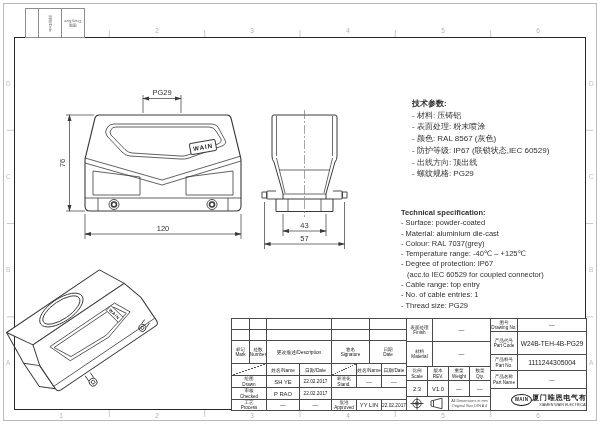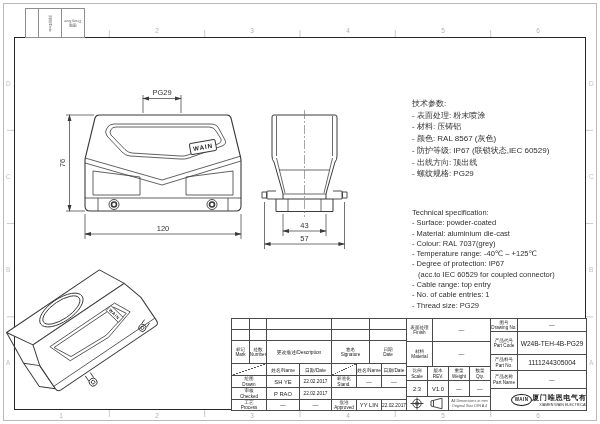--- a/index.html
+++ b/index.html
@@ -4,21 +4,21 @@
 <style>
   html,body{margin:0;padding:0;background:#e8e8e8;}
   .page{position:relative;width:600px;height:424px;background:#ffffff;overflow:hidden;
         font-family:"Liberation Sans","DejaVu Sans",sans-serif;color:#222;}
   .outer-border{position:absolute;left:3px;top:3px;right:3px;bottom:3px;border:1px solid #b9b9b9;}
   .frame{position:absolute;left:14px;top:37px;width:572px;height:373px;border:1.5px solid #262626;box-sizing:border-box;}
   .gridnum{position:absolute;font-size:6.5px;color:#b2b2b2;transform:translateX(-50%);}
   .gridrow{position:absolute;font-size:6.5px;color:#c0c0c0;}
   svg.canvas{position:absolute;left:0;top:0;z-index:1;}
   .specs{position:absolute;z-index:2;color:#303030;}
-  .specs .t{font-weight:normal;}
+  .specs .t{font-weight:bold;}
   .cn .t,.cn .l{font-size:8px;line-height:11.7px;white-space:nowrap;}
   .en .t,.en .l{font-size:7.5px;line-height:10.3px;white-space:nowrap;}
   .en .indent{padding-left:6px;}
   .cell{position:absolute;border:1px solid #4a4a4a;box-sizing:border-box;display:flex;flex-direction:column;
         align-items:center;justify-content:center;text-align:center;overflow:hidden;background:#fff;z-index:2;}
   .cell .lbl{font-size:4.6px;line-height:5.1px;color:#222;}
   .cell .lbl span{display:block;white-space:nowrap;}
   .cell .one{font-size:4.8px;white-space:nowrap;}
   .cell .val{font-size:5.8px;white-space:nowrap;}
   .cell .vsm{font-size:4.8px;white-space:nowrap;}
@@ -183,29 +183,29 @@
       </g>
       <g transform="translate(30,-4) rotate(78)">
         <rect x="-8.5" y="-3.5" width="17" height="7" fill="#fff" stroke-width="0.8"></rect>
         <text x="0" y="1.8" text-anchor="middle" font-size="4.2" font-weight="bold" letter-spacing="0.6" fill="#1a1a1a" stroke="none">WAIN</text>
       </g>
     </g>
   </svg>
 
   <div class="specs cn" style="left:412px;top:98px">
     <div class="t">技术参数:</div>
+    <div class="l">- 材料: 压铸铝</div>
     <div class="l">- 表面处理: 粉末喷涂</div>
-    <div class="l">- 材料: 压铸铝</div>
     <div class="l">- 颜色: RAL 8567 (灰色)</div>
     <div class="l">- 防护等级: IP67 (联锁状态,IEC 60529)</div>
     <div class="l">- 出线方向: 顶出线</div>
     <div class="l">- 螺纹规格: PG29</div>
   </div>
 
-  <div class="specs en" style="left:412px;top:208px">
+  <div class="specs en" style="left:401px;top:208px">
     <div class="t">Technical specification:</div>
     <div class="l">- Surface: powder-coated</div>
     <div class="l">- Material: aluminium die-cast</div>
     <div class="l">- Colour: RAL 7037(grey)</div>
     <div class="l">- Temperature range: -40℃ – +125℃</div>
     <div class="l">- Degree of protection: IP67</div>
     <div class="l indent">(acc.to IEC 60529 for coupled connector)</div>
     <div class="l">- Cable range: top entry</div>
     <div class="l">- No. of cable entries: 1</div>
     <div class="l">- Thread size: PG29</div>

